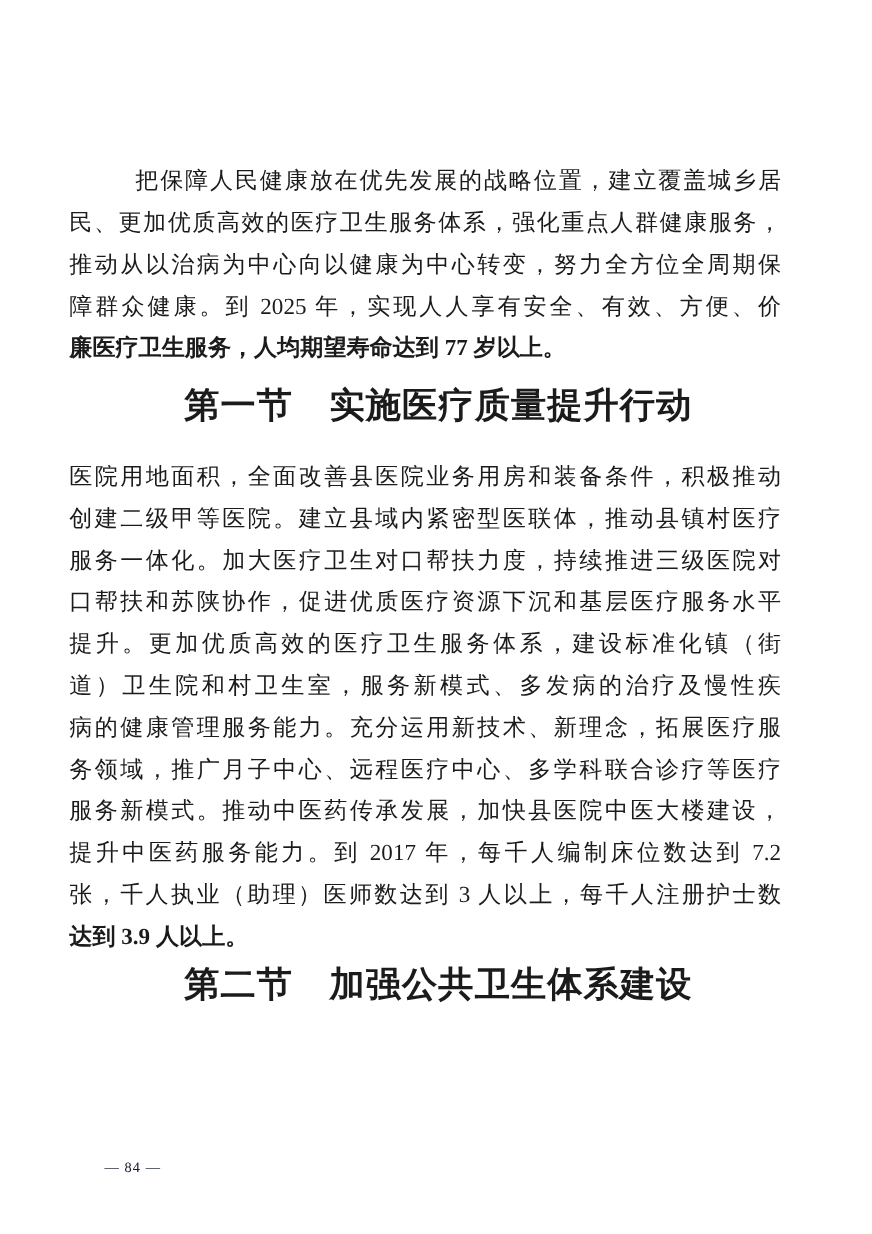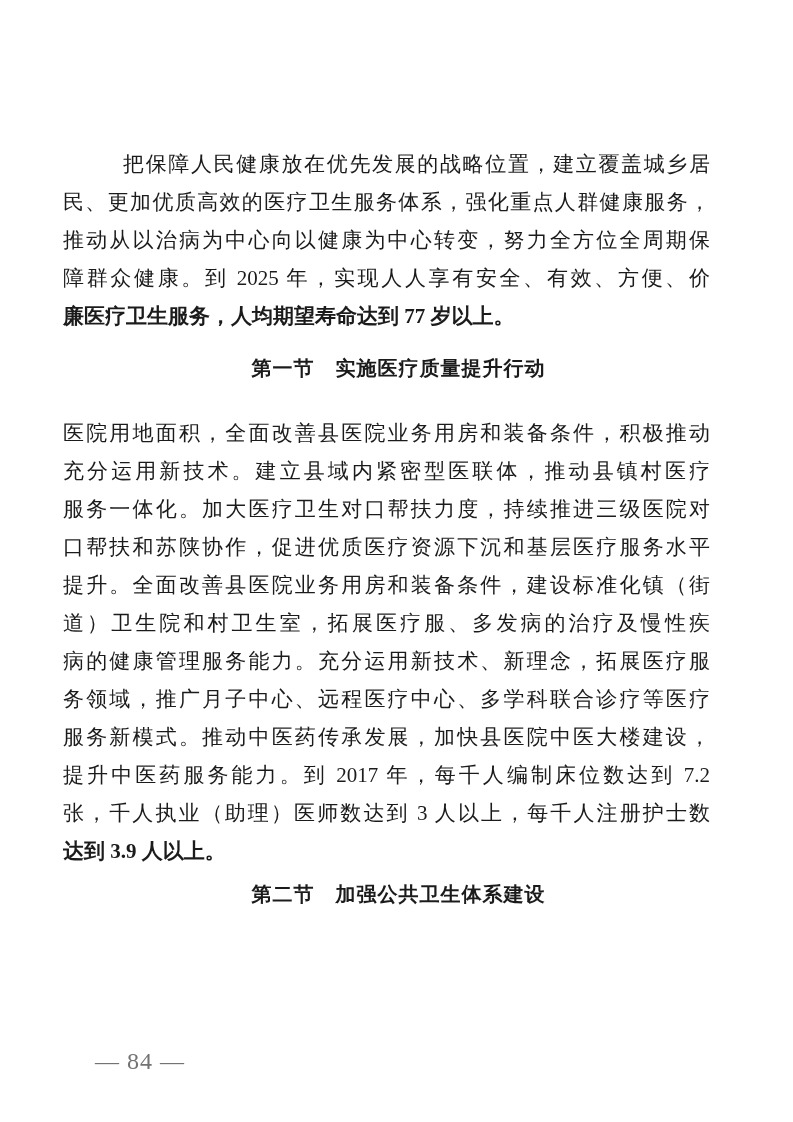--- a/index.html
+++ b/index.html
@@ -38,63 +38,63 @@
   .ln-first {
     text-indent: 60px;
   }
   .ln-last {
     text-align-last: left;
     font-weight: bold;
   }
   .sec-heading {
     margin: 14px 0 27px 0;
     padding-left: 24px; 
-    font-size: 20px;
+    font-size: 32px;
     font-weight: bold;
     line-height: 38px;
     text-align: center;
     letter-spacing: 1px;
     font-family: "Liberation Serif", "DejaVu Serif", serif;
   }
   .sec-heading.second {
     margin: 5px 0 0 0;
   }
   .footer {
     position: absolute;
     left: 95px;
     top: 1048px;
-    font-size: 24px;
+    font-size: 13px;
     line-height: 26px;
     letter-spacing: 1px;
-    color: #737373;
+    color: #0f172a;
   }
 </style>
 </head>
 <body>
 
 <div class="page">
   <div class="text-col">
 
     <p class="para">
       <span class="ln ln-first">把保障人民健康放在优先发展的战略位置，建立覆盖城乡居</span>
       <span class="ln">民、更加优质高效的医疗卫生服务体系，强化重点人群健康服务，</span>
       <span class="ln">推动从以治病为中心向以健康为中心转变，努力全方位全周期保</span>
       <span class="ln">障群众健康。到 2025 年，实现人人享有安全、有效、方便、价</span>
       <span class="ln ln-last">廉医疗卫生服务，人均期望寿命达到 77 岁以上。</span>
     </p>
 
     <h2 class="sec-heading">第一节　实施医疗质量提升行动</h2>
 
     <p class="para">
       <span class="ln">医院用地面积，全面改善县医院业务用房和装备条件，积极推动</span>
-      <span class="ln">充分运用新技术。建立县域内紧密型医联体，推动县镇村医疗</span>
+      <span class="ln">创建二级甲等医院。建立县域内紧密型医联体，推动县镇村医疗</span>
       <span class="ln">服务一体化。加大医疗卫生对口帮扶力度，持续推进三级医院对</span>
       <span class="ln">口帮扶和苏陕协作，促进优质医疗资源下沉和基层医疗服务水平</span>
-      <span class="ln">提升。全面改善县医院业务用房和装备条件，建设标准化镇（街</span>
-      <span class="ln">道）卫生院和村卫生室，拓展医疗服、多发病的治疗及慢性疾</span>
+      <span class="ln">提升。更加优质高效的医疗卫生服务体系，建设标准化镇（街</span>
+      <span class="ln">道）卫生院和村卫生室，服务新模式、多发病的治疗及慢性疾</span>
       <span class="ln">病的健康管理服务能力。充分运用新技术、新理念，拓展医疗服</span>
       <span class="ln">务领域，推广月子中心、远程医疗中心、多学科联合诊疗等医疗</span>
       <span class="ln">服务新模式。推动中医药传承发展，加快县医院中医大楼建设，</span>
       <span class="ln">提升中医药服务能力。到 2017 年，每千人编制床位数达到 7.2</span>
       <span class="ln">张，千人执业（助理）医师数达到 3 人以上，每千人注册护士数</span>
       <span class="ln ln-last">达到 3.9 人以上。</span>
     </p>
 
     <h2 class="sec-heading second">第二节　加强公共卫生体系建设</h2>
 

